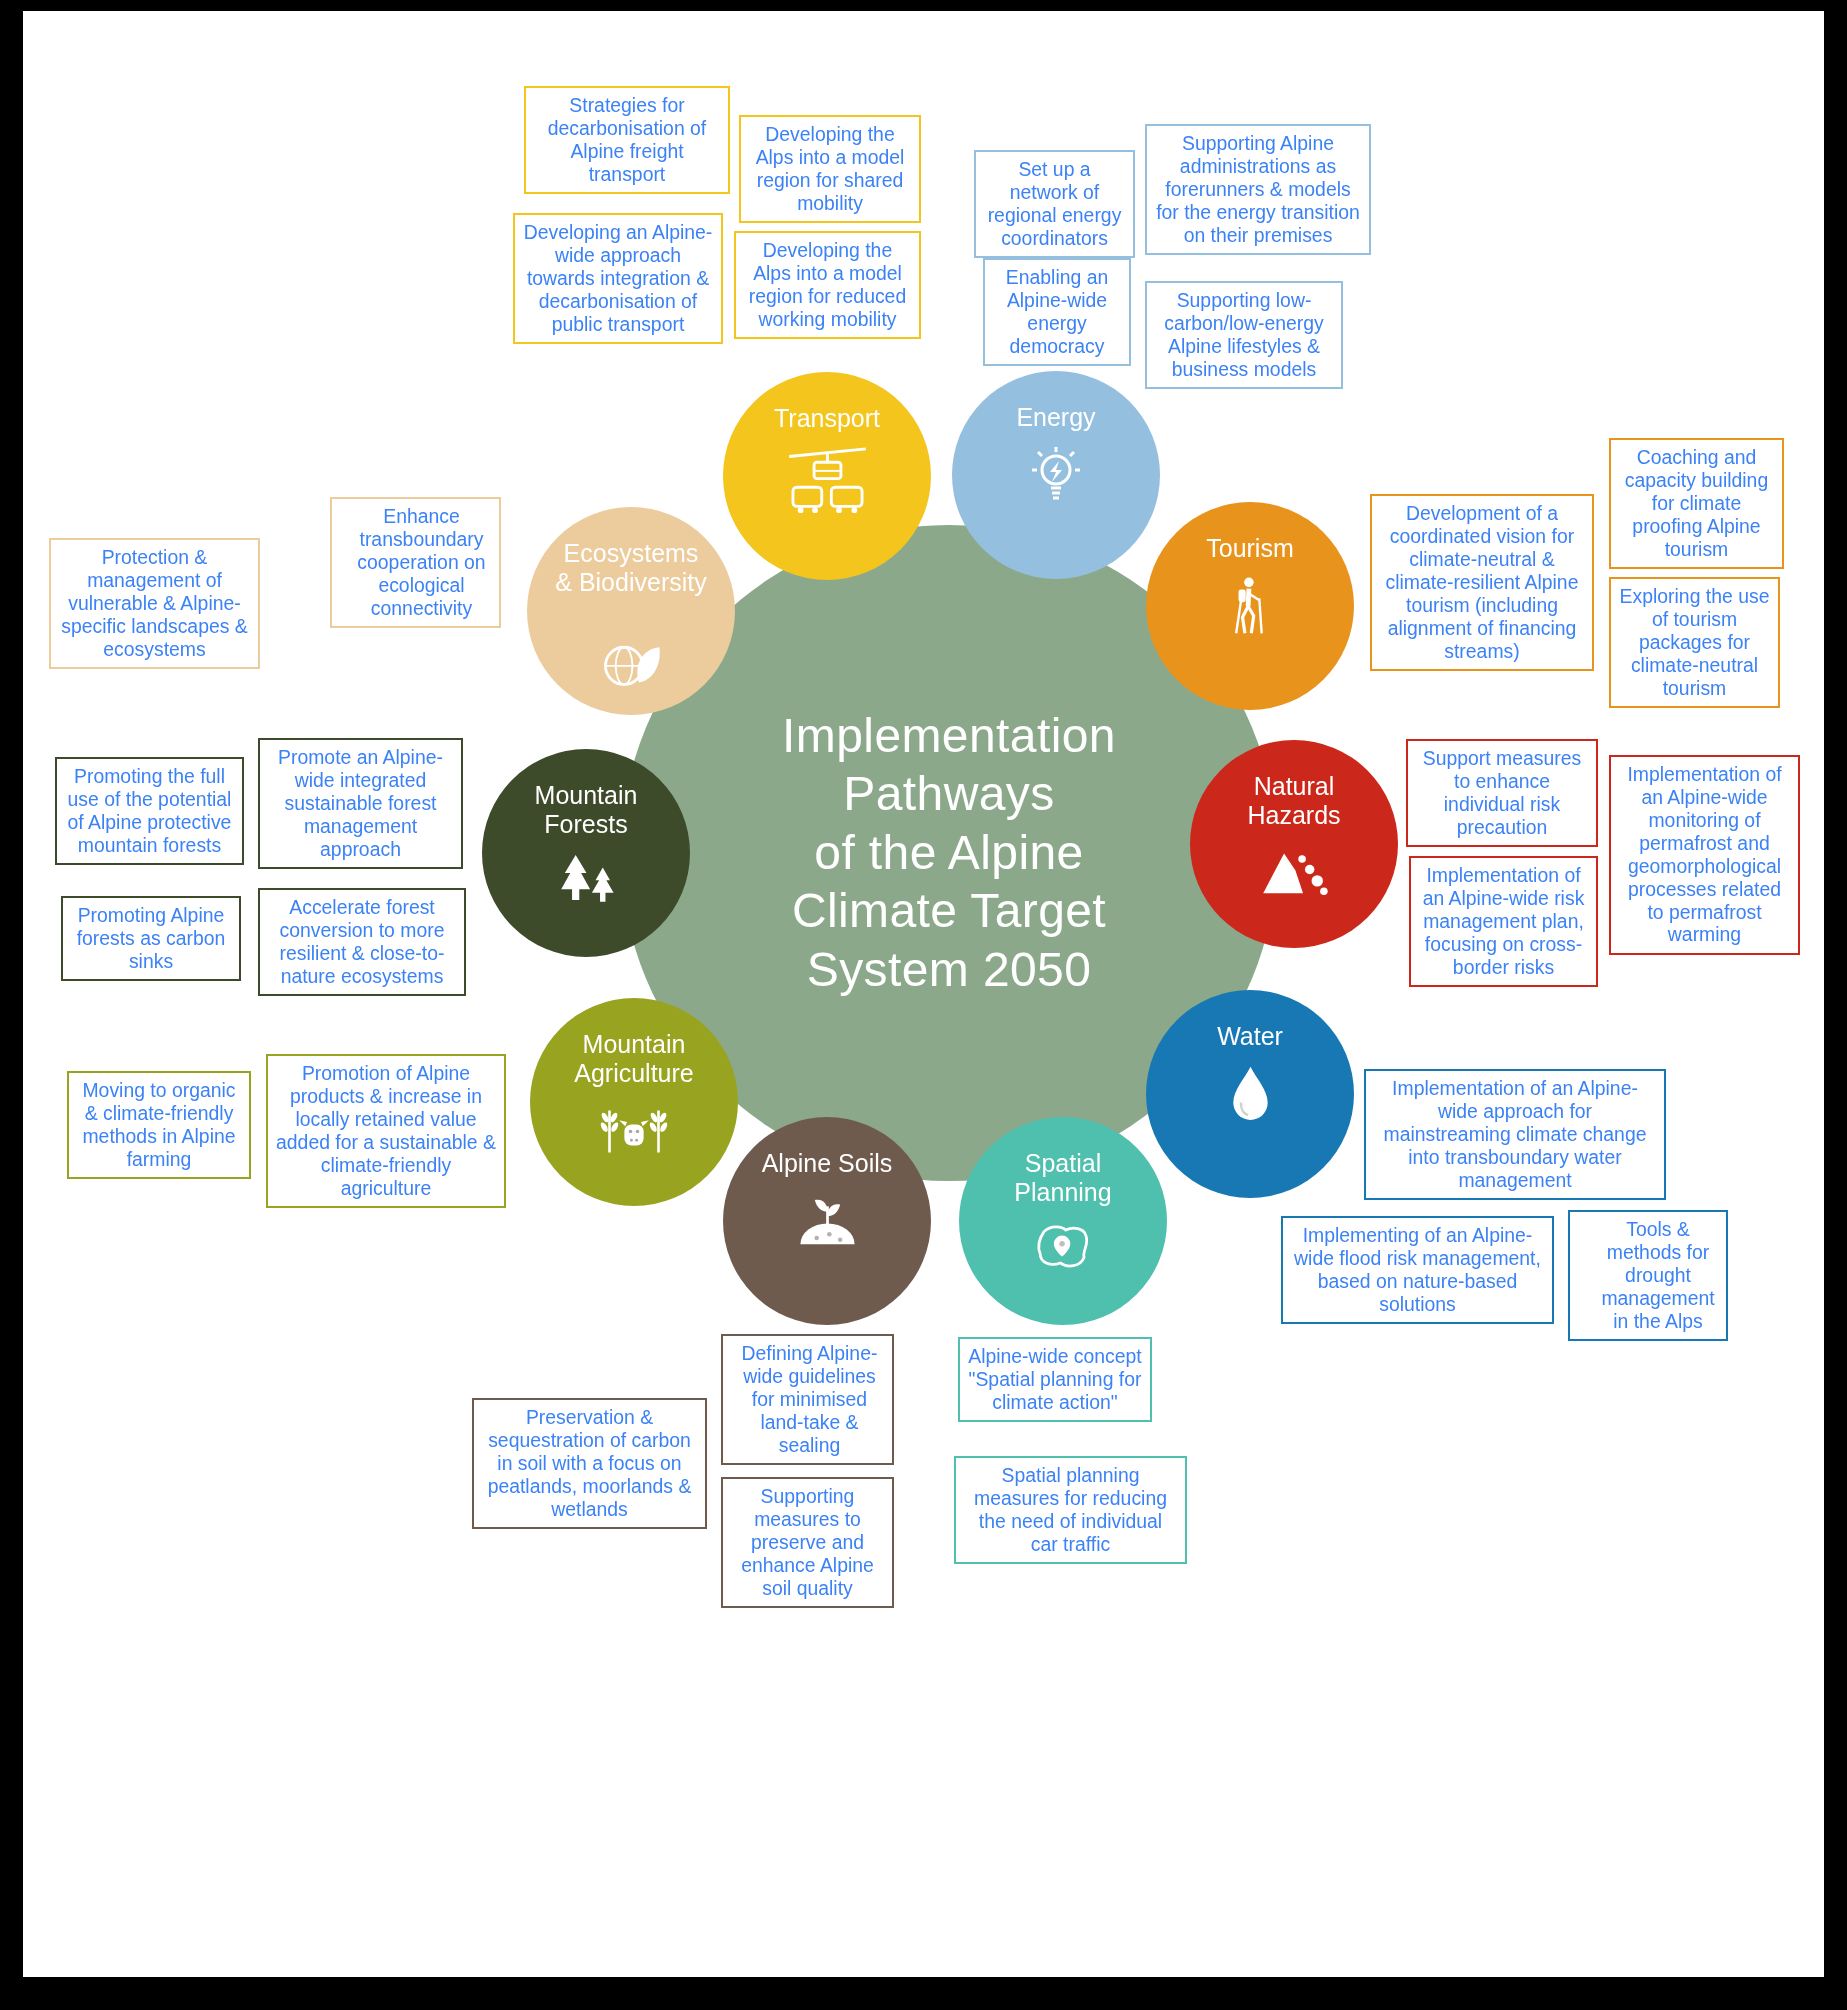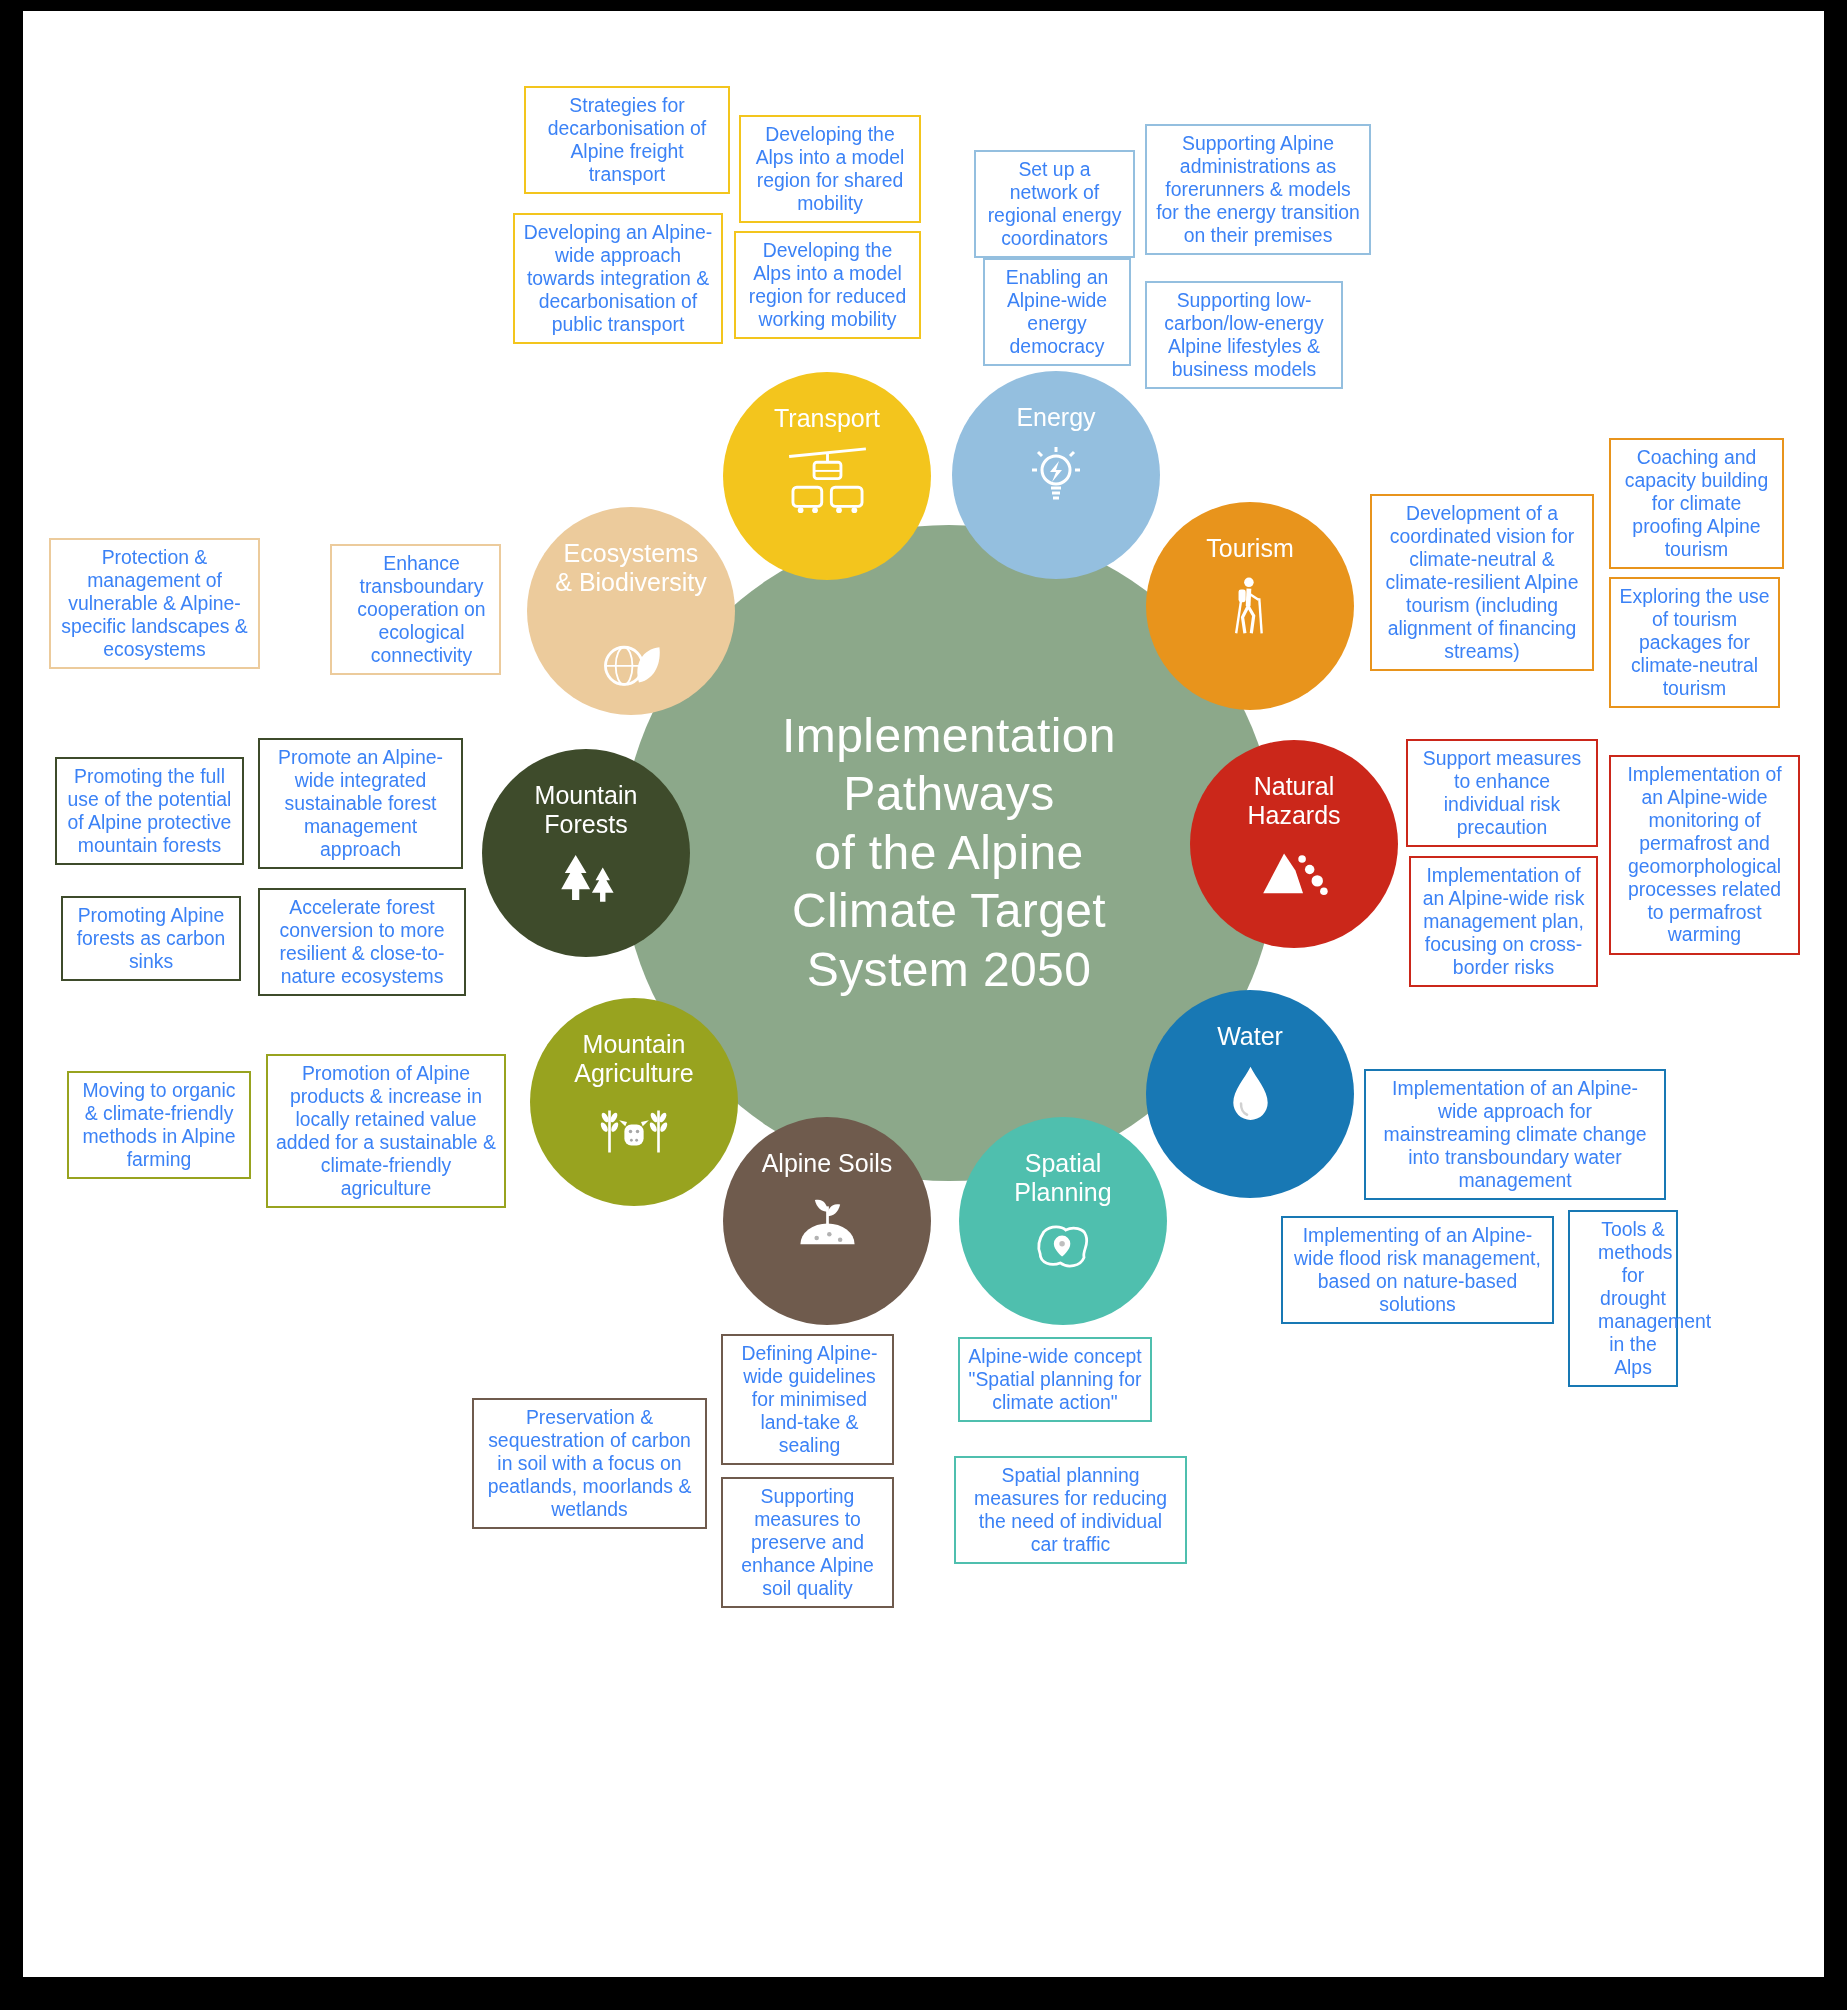--- a/index.html
+++ b/index.html
@@ -219,32 +219,32 @@
 <div class="note" style="left: 1370px; top: 494px; width: 224px; border-color: rgb(232, 148, 28);">Development of a coordinated vision for climate-neutral &amp; climate-resilient Alpine tourism (including alignment of financing streams)</div>
 <div class="note" style="left: 1609px; top: 438px; width: 175px; border-color: rgb(232, 148, 28);">Coaching and capacity building for climate proofing Alpine tourism</div>
 <div class="note" style="left: 1609px; top: 577px; width: 171px; border-color: rgb(232, 148, 28);">Exploring the use of tourism packages for climate-neutral tourism</div>
 
 <div class="note" style="left: 1406px; top: 739px; width: 192px; border-color: rgb(203, 39, 26);">Support measures to enhance individual risk precaution</div>
 <div class="note" style="left: 1609px; top: 755px; width: 191px; border-color: rgb(203, 39, 26);">Implementation of an Alpine-wide monitoring of permafrost and geomorphological processes related to permafrost warming</div>
 <div class="note" style="left: 1409px; top: 856px; width: 189px; border-color: rgb(203, 39, 26);">Implementation of an Alpine-wide risk management plan, focusing on cross-border risks</div>
 
 <div class="note" style="left: 1364px; top: 1069px; width: 302px; border-color: rgb(24, 120, 180);">Implementation of an Alpine-wide approach for mainstreaming climate change into transboundary water management</div>
 <div class="note" style="left: 1281px; top: 1216px; width: 273px; border-color: rgb(24, 120, 180);">Implementing of an Alpine-wide flood risk management, based on nature-based solutions</div>
-<div class="note" style="left: 1568px; top: 1210px; width: 110px; border-color: rgb(24, 120, 180); padding-left: 28px;">Tools &amp; methods for drought management in the Alps</div>
+<div class="note" style="left: 1568px; top: 1210px; width: 160px; border-color: rgb(24, 120, 180); padding-left: 28px;">Tools &amp; methods for drought management in the Alps</div>
 
 <div class="note" style="left: 958px; top: 1337px; width: 194px; border-color: rgb(79, 191, 174);">Alpine-wide concept "Spatial planning for climate action"</div>
 <div class="note" style="left: 954px; top: 1456px; width: 233px; border-color: rgb(79, 191, 174);">Spatial planning measures for reducing the need of individual car traffic</div>
 
 <div class="note" style="left: 721px; top: 1334px; width: 173px; border-color: rgb(111, 91, 77); padding-left: 12px;">Defining Alpine-wide guidelines for minimised land-take &amp; sealing</div>
 <div class="note" style="left: 472px; top: 1398px; width: 235px; border-color: rgb(111, 91, 77);">Preservation &amp; sequestration of carbon in soil with a focus on peatlands, moorlands &amp; wetlands</div>
 <div class="note" style="left: 721px; top: 1477px; width: 173px; border-color: rgb(111, 91, 77);">Supporting measures to preserve and enhance Alpine soil quality</div>
 
 <div class="note" style="left: 67px; top: 1071px; width: 184px; border-color: rgb(152, 163, 31);">Moving to organic &amp; climate-friendly methods in Alpine farming</div>
 <div class="note" style="left: 266px; top: 1054px; width: 240px; border-color: rgb(152, 163, 31);">Promotion of Alpine products &amp; increase in locally retained value added for a sustainable &amp; climate-friendly agriculture</div>
 
 <div class="note" style="left: 55px; top: 757px; width: 189px; border-color: rgb(62, 75, 43);">Promoting the full use of the potential of Alpine protective mountain forests</div>
 <div class="note" style="left: 258px; top: 738px; width: 205px; border-color: rgb(62, 75, 43);">Promote an Alpine-wide integrated sustainable forest management approach</div>
 <div class="note" style="left: 61px; top: 896px; width: 180px; border-color: rgb(62, 75, 43);">Promoting Alpine forests as carbon sinks</div>
 <div class="note" style="left: 258px; top: 888px; width: 208px; border-color: rgb(62, 75, 43);">Accelerate forest conversion to more resilient &amp; close-to-nature ecosystems</div>
 
 <div class="note" style="left: 49px; top: 538px; width: 211px; border-color: rgb(236, 203, 156);">Protection &amp; management of vulnerable &amp; Alpine-specific landscapes &amp; ecosystems</div>
-<div class="note" style="left: 330px; top: 544px; width: 171px; border-color: rgb(236, 203, 156); padding-left: 20px;">Enhance transboundary cooperation on ecological connectivity</div>
+<div class="note" style="left: 330px; top: 497px; width: 171px; border-color: rgb(236, 203, 156); padding-left: 20px;">Enhance transboundary cooperation on ecological connectivity</div>
 
 
 </body></html>

